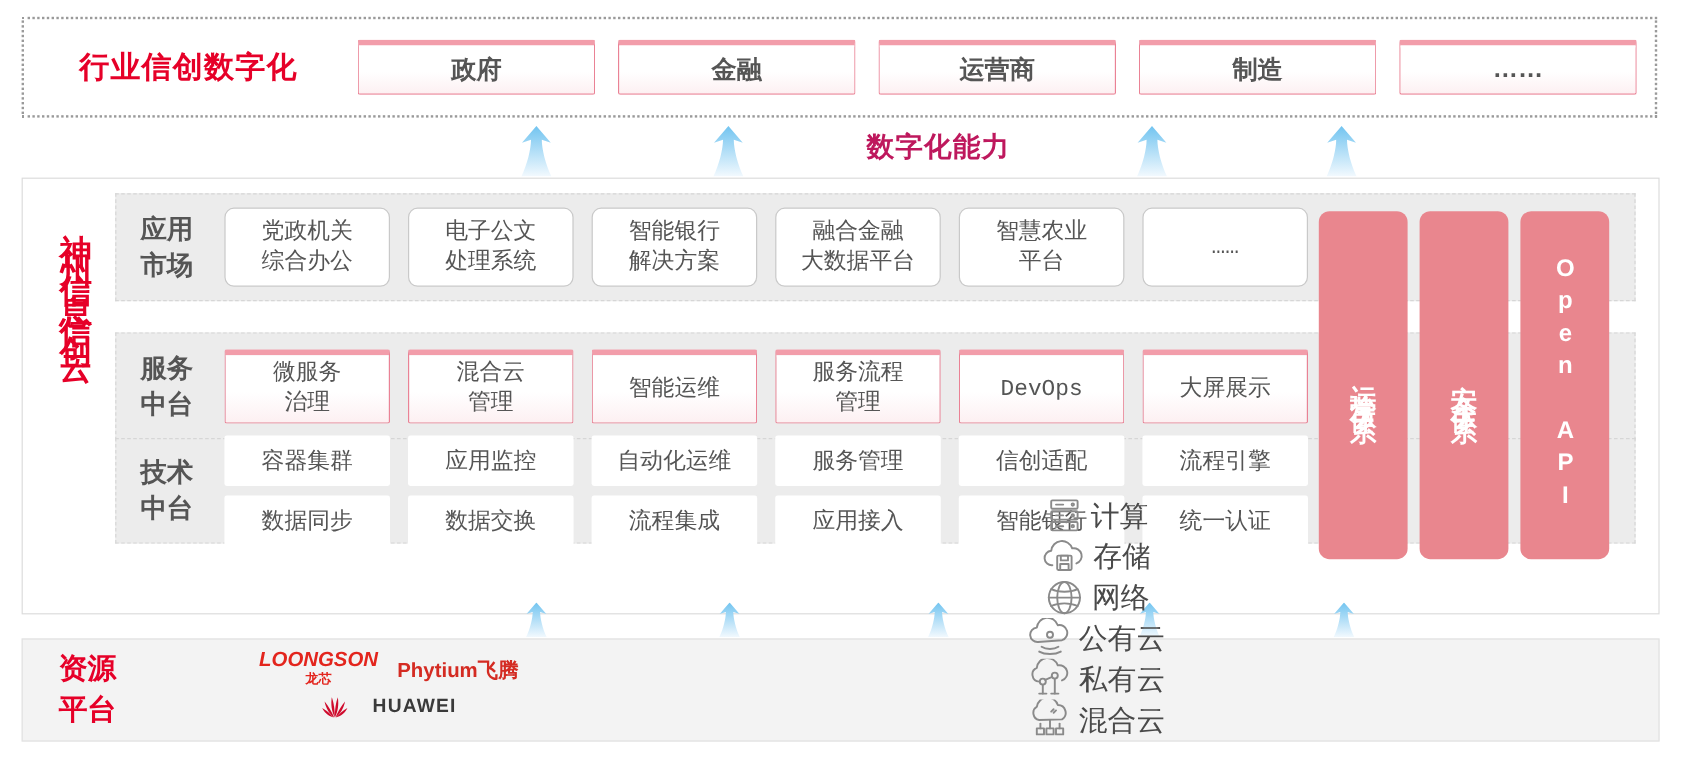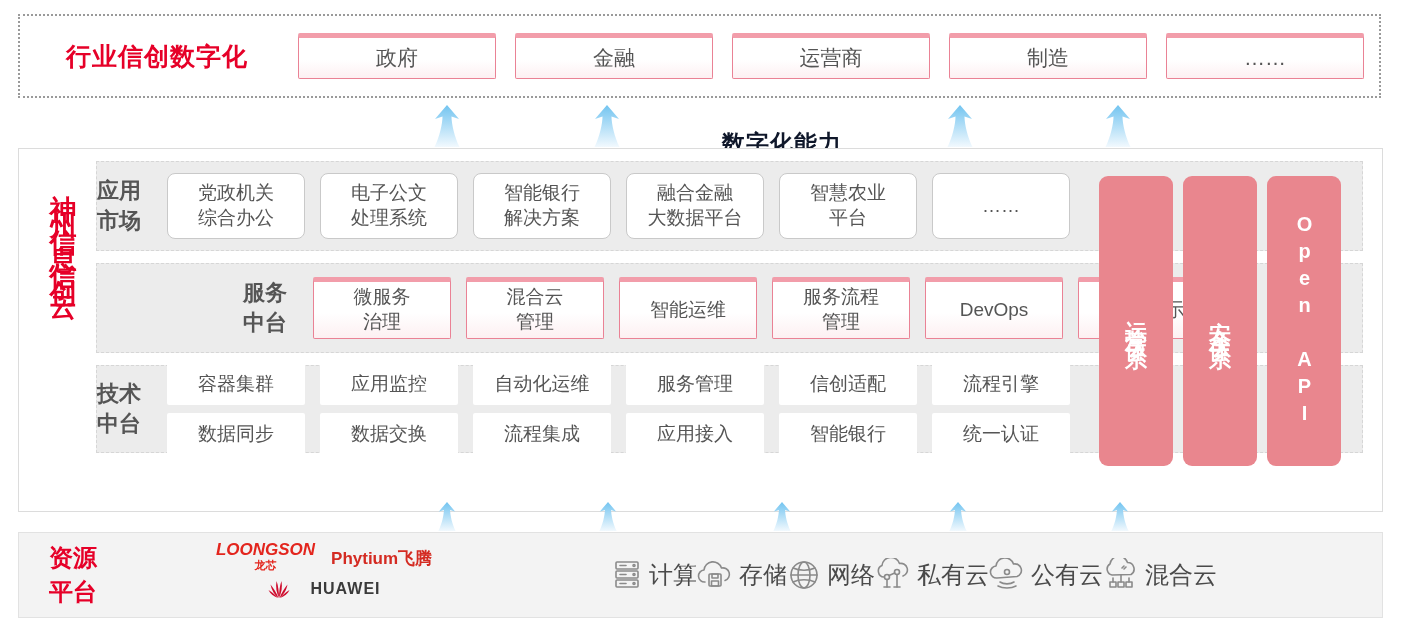--- a/index.html
+++ b/index.html
@@ -16,57 +16,57 @@
   .top-label{
     position:absolute;left:46px;top:50%;transform:translateY(-50%);
     font-size:25px;font-weight:bold;color:#e60028;letter-spacing:1px;
   }
   .industry-items{position:absolute;left:278px;top:17px;display:flex;gap:19px;}
   .industry-box{
     width:196px;height:40px;box-sizing:content-box;
     border:1px solid #ea8295;border-top:5px solid #f29daa;border-radius:2px;
     background:linear-gradient(#ffffff 55%,#fdf0f2);
     display:flex;align-items:center;justify-content:center;
-    font-size:21px;color:#555;
+    font-size:21px;color:#555;font-weight:bold;
   }
   
   .cap-label{
-    position:absolute;top:128px;left:782px;transform:translateX(-50%);
-    font-size:23px;font-weight:bold;color:#0f172a;letter-spacing:1px;
+    position:absolute;top:107px;left:782px;transform:translateX(-50%);
+    font-size:23px;font-weight:bold;color:#be185d;letter-spacing:1px;
   }
   .arrow{position:absolute;}
   
   .main-box{
     position:absolute;left:18px;top:148px;width:1365px;height:364px;
     background:#fff;border:1px solid #dcdcdc;box-sizing:border-box;
   }
   .vtitle{
     position:absolute;left:22px;top:24px;height:320px;width:44px;
     writing-mode:vertical-rl;text-orientation:upright;
     font-size:27px;font-weight:bold;color:#e60028;letter-spacing:17px;
     display:flex;align-items:center;
   }
   .prow{
     position:absolute;left:77px;width:1267px;box-sizing:border-box;
     background:#ececec;border:1px dashed #d6d6d6;
-    display:flex;align-items:center;
+    display:flex;align-items:center;padding-left:20px;
   }
   .prow-label{
     width:54px;font-size:22px;font-weight:bold;color:#555;
     line-height:1.35;white-space:pre-line;flex:none;
   }
-  .prow-boxes{display:flex;gap:15px;margin-left:16px;}
+  .prow-boxes{display:flex;gap:15px;margin-left:16px;font-family:Liberation Mono, monospace;}
   .pbox{
     width:138px;box-sizing:border-box;border-radius:8px;background:#fff;
     display:flex;align-items:center;justify-content:center;text-align:center;
     font-size:19px;color:#555;line-height:1.3;white-space:pre-line;flex:none;
   }
   .row-app{top:12px;height:90px;}
   .row-app .pbox{height:66px;border:1px solid #c9c9c9;}
-  .row-svc{top:114px;height:90px;justify-content:center;}
+  .row-svc{top:128px;height:90px;}
   .row-svc .pbox{
     height:62px;border-radius:2px;
     border:1px solid #ea8295;border-top:5px solid #f29daa;
     background:linear-gradient(#ffffff 55%,#fdf0f2);
   }
   .row-tech{top:216px;height:88px;}
   .tech-grid{display:grid;grid-template-columns:repeat(6,138px);grid-gap:8px 15px;margin-left:16px;}
   .tbox{
     width:138px;height:42px;background:#fff;border-radius:2px;
     display:flex;align-items:center;justify-content:center;
@@ -91,21 +91,21 @@
   .vendor-block{position:absolute;left:180px;top:7px;width:250px;text-align:center;}
   .vendor-row1{display:flex;justify-content:center;align-items:center;gap:16px;}
   .loongson-wrap{display:flex;flex-direction:column;align-items:center;}
   .loongson{font-size:17px;font-weight:bold;font-style:italic;color:#e3251d;letter-spacing:0px;}
   .loongson-cn{font-size:11px;font-weight:bold;color:#e3251d;margin-top:-2px;}
   .phytium{font-size:17px;font-weight:bold;color:#d42b22;margin-top:4px;}
   .huawei-row{display:flex;justify-content:center;align-items:center;gap:21px;margin-top:6px;}
   .huawei-text{font-size:16px;font-weight:bold;color:#3a3a3a;letter-spacing:1px;}
   .resources{
     position:absolute;left:445px;top:0;height:100%;width:900px;
-    display:flex;justify-content:center;align-items:center;
+    display:flex;justify-content:flex-end;align-items:center;flex-direction:column;
   }
   .res-item{display:flex;align-items:center;gap:6px;}
   .res-item svg{flex:none;}
   .res-item-label{font-size:24px;color:#4a4a4a;}
   .ic{stroke:#8a8a8a;fill:none;stroke-width:1.6;stroke-linecap:round;stroke-linejoin:round;}
 </style>
 </head>
 <body>
 
 <svg width="0" height="0" style="position:absolute" aria-hidden="true">
@@ -282,46 +282,46 @@
           <line x1="4" y1="17" x2="30" y2="17"></line>
           <path d="M6 10 a16 8 0 0 0 22 0"></path>
           <path d="M6 24 a16 8 0 0 1 22 0"></path>
         </g>
       </svg>
       <span class="res-item-label">网络</span>
     </div>
     <div class="res-item">
       <svg width="36" height="34" viewBox="0 0 36 34">
         <g class="ic">
+          <path d="M8 20 a6 6 0 0 1 -1 -12 a9 9 0 0 1 17.5 -2 a6.5 6.5 0 0 1 3.5 12.5 l-20 1.5 z"></path>
+          <circle cx="18" cy="14" r="2.5"></circle>
+          <path d="M11 24 a9 5 0 0 0 14 0"></path>
+          <path d="M9 28 a12 6 0 0 0 18 0"></path>
+        </g>
+      </svg>
+      <span class="res-item-label">公有云</span>
+    </div>
+    <div class="res-item">
+      <svg width="36" height="34" viewBox="0 0 36 34">
+        <g class="ic">
           <path d="M9 19 a6 6 0 0 1 -2 -11.5 a9 9 0 0 1 17.5 -2 a6.5 6.5 0 0 1 3.5 12.5"></path>
           <circle cx="22" cy="14" r="2.5"></circle>
           <circle cx="12" cy="19" r="2.5"></circle>
           <line x1="14" y1="17.5" x2="19.8" y2="15"></line>
           <line x1="12" y1="21.5" x2="12" y2="29"></line>
           <line x1="22" y1="16.5" x2="22" y2="29"></line>
           <line x1="9" y1="29" x2="15" y2="29"></line>
           <line x1="19" y1="29" x2="25" y2="29"></line>
         </g>
       </svg>
       <span class="res-item-label">私有云</span>
     </div>
     <div class="res-item">
       <svg width="36" height="34" viewBox="0 0 36 34">
         <g class="ic">
-          <path d="M8 20 a6 6 0 0 1 -1 -12 a9 9 0 0 1 17.5 -2 a6.5 6.5 0 0 1 3.5 12.5 l-20 1.5 z"></path>
-          <circle cx="18" cy="14" r="2.5"></circle>
-          <path d="M11 24 a9 5 0 0 0 14 0"></path>
-          <path d="M9 28 a12 6 0 0 0 18 0"></path>
-        </g>
-      </svg>
-      <span class="res-item-label">公有云</span>
-    </div>
-    <div class="res-item">
-      <svg width="36" height="34" viewBox="0 0 36 34">
-        <g class="ic">
           <path d="M9 17 a6 6 0 0 1 -2 -11 a9 9 0 0 1 17.5 -1.5 a6.5 6.5 0 0 1 3.5 12 l-19 0.5 z"></path>
           <path d="M19 10 l2 -2 m0 3 l2 -2"></path>
           <line x1="10" y1="20" x2="10" y2="24"></line>
           <line x1="18" y1="17" x2="18" y2="24"></line>
           <line x1="26" y1="20" x2="26" y2="24"></line>
           <rect x="7" y="24" width="6" height="5"></rect>
           <rect x="15" y="24" width="6" height="5"></rect>
           <rect x="23" y="24" width="6" height="5"></rect>
         </g>
       </svg>

